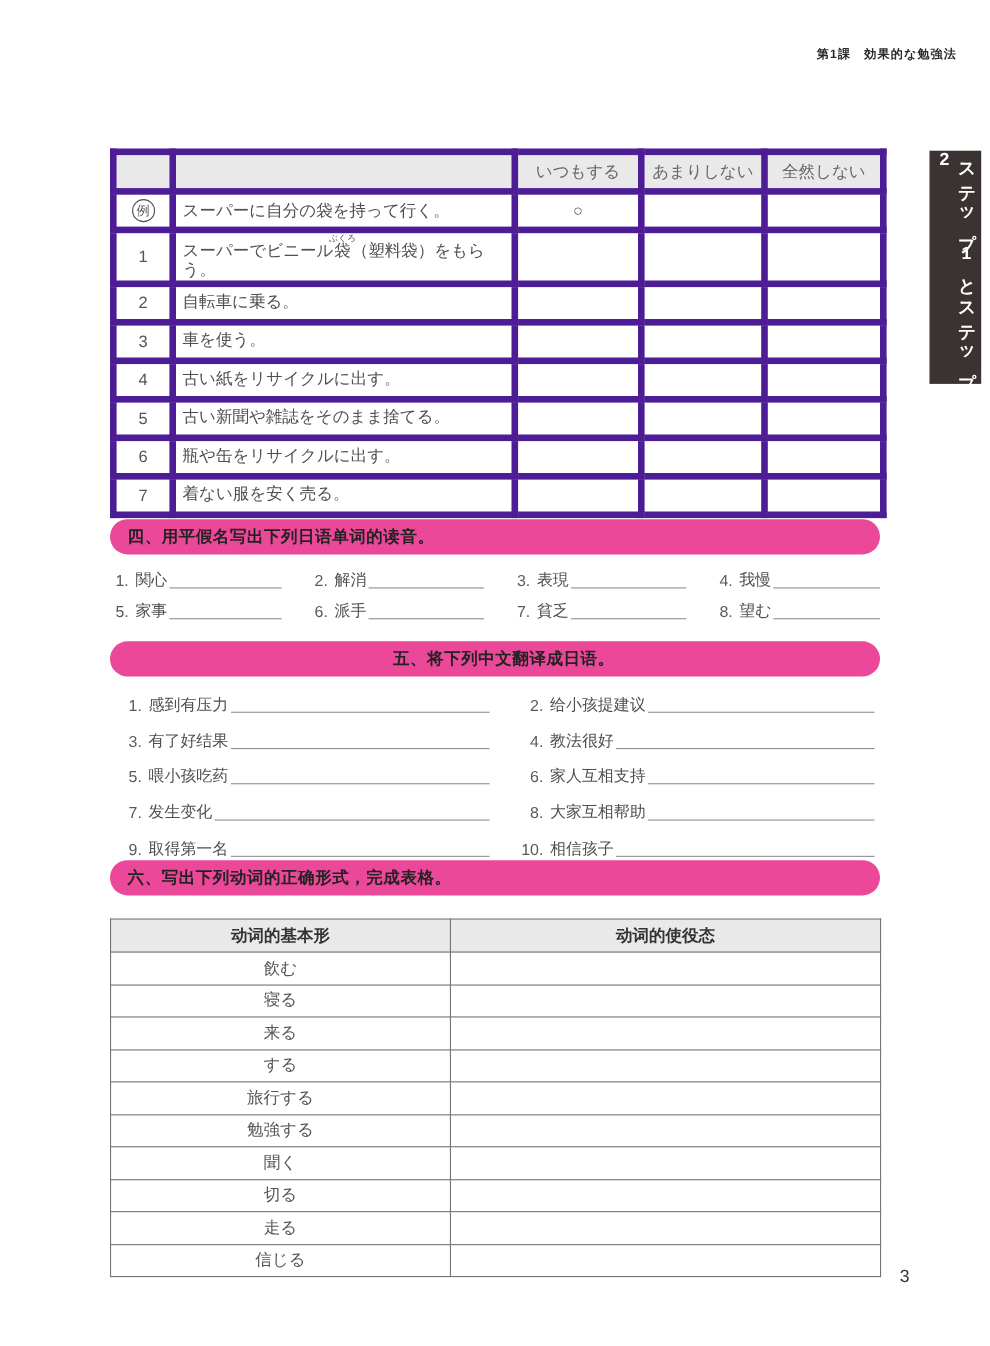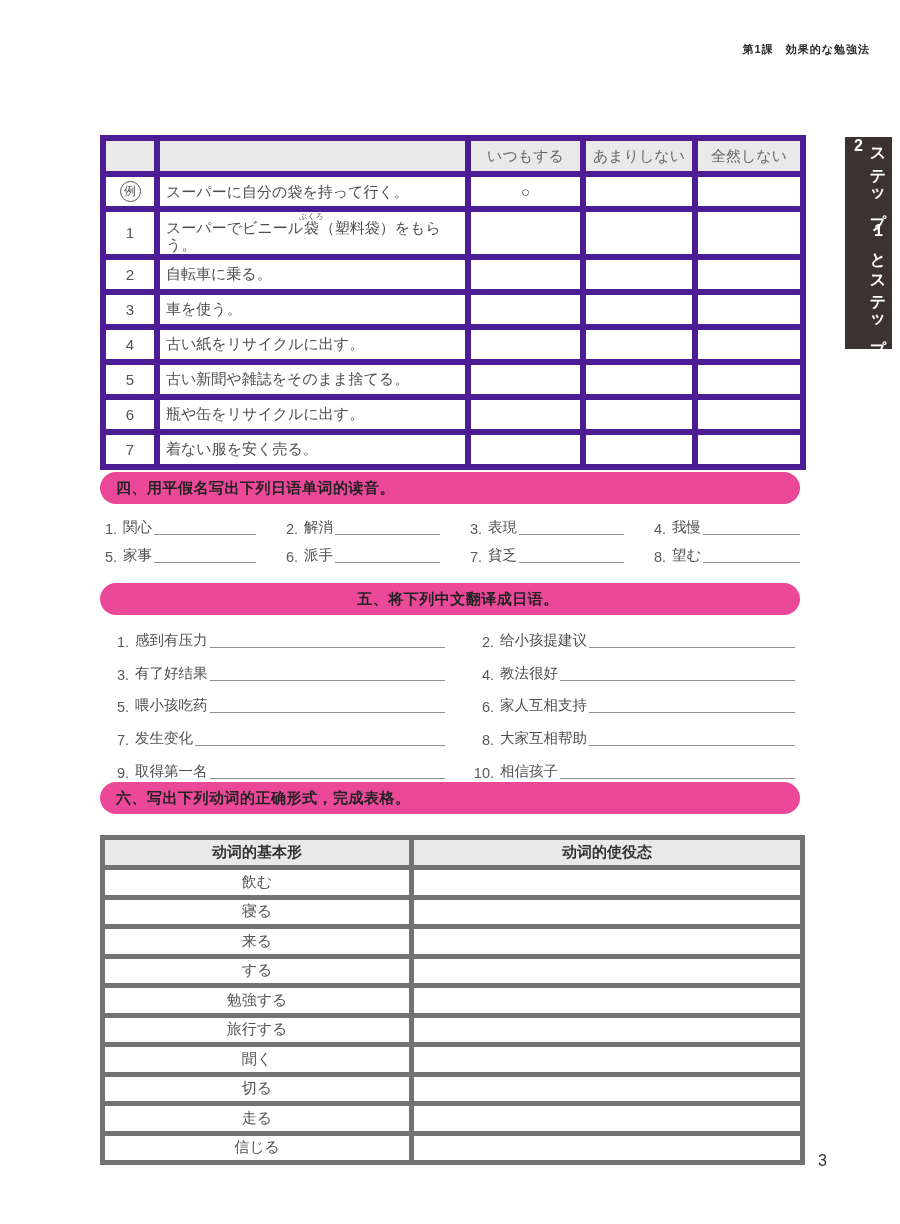--- a/index.html
+++ b/index.html
@@ -69,21 +69,21 @@
   }
   .s5-item { display:flex; align-items:flex-end; height:32.8px; font-size:14.5px; color:#4f4f4f; }
   .s5-item .no { min-width:24px; text-align:right; margin-right:6px; color:#5a5a5a; }
   .s5-item .line { flex:1; border-bottom:1px solid #8f8f8f; margin:0 0 2px 2px; }
 
   
   table.verbs {
     position:absolute; top:835px; left:0; width:700px;
     border-collapse:collapse; table-layout:fixed;
   }
-  table.verbs th, table.verbs td { border:5px solid #737373;margin-left:40px; }
+  table.verbs th, table.verbs td { border:1px solid #737373;margin-left:40px; }
   table.verbs th {
     height:30px; background:#e9e9e9; font-size:15px; font-weight:bold;
     color:#333; text-align:center;
   }
   table.verbs td { height:29.5px; font-size:15px; color:#555; text-align:center; }
 
   .page-number { position:absolute; left:818px; top:1152px; font-size:16px; color:#333; }
 </style>
 </head>
 <body>
@@ -305,25 +305,25 @@
           </tr>
           <tr>
             <td class="v-base">来る</td>
             <td class="v-answer"></td>
           </tr>
           <tr>
             <td class="v-base">する</td>
             <td class="v-answer"></td>
           </tr>
           <tr>
+            <td class="v-base">旅行する</td>
+            <td class="v-answer"></td>
+          </tr>
+          <tr>
             <td class="v-base">勉強する</td>
-            <td class="v-answer"></td>
-          </tr>
-          <tr>
-            <td class="v-base">旅行する</td>
             <td class="v-answer"></td>
           </tr>
           <tr>
             <td class="v-base">聞く</td>
             <td class="v-answer"></td>
           </tr>
           <tr>
             <td class="v-base">切る</td>
             <td class="v-answer"></td>
           </tr>

